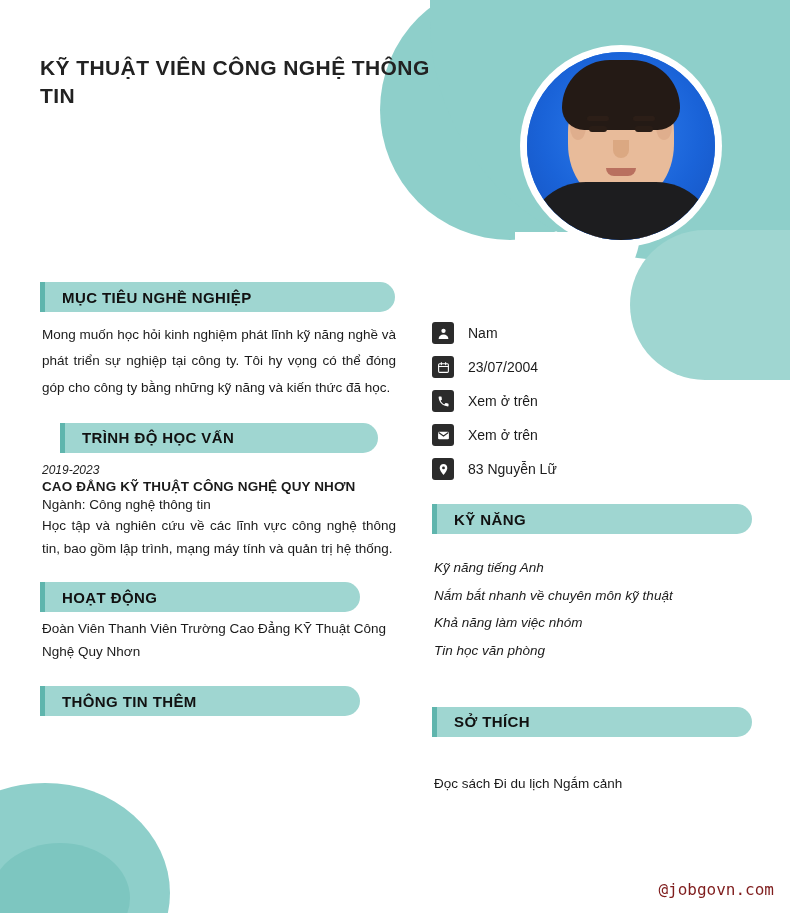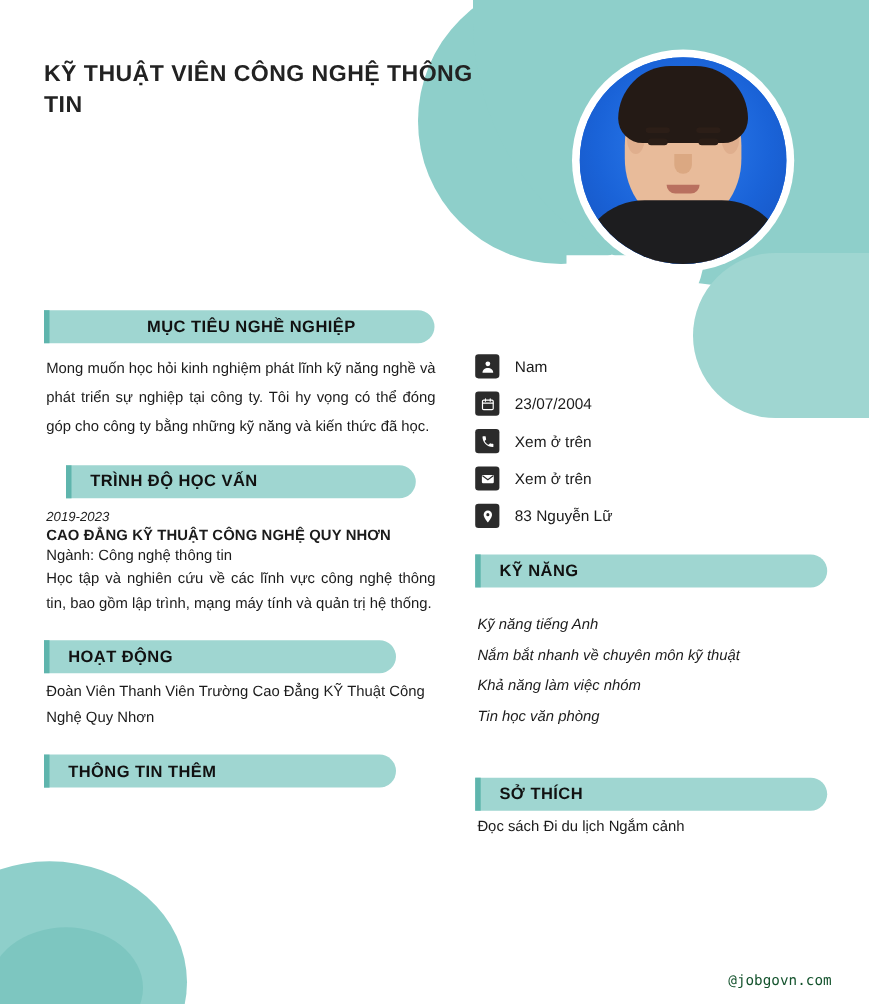--- a/index.html
+++ b/index.html
@@ -182,21 +182,21 @@
   }
   .sec-head .bar {
     position: absolute; left: 0; top: 0;
     width: 5px; height: 100%;
     background: #5fb5ad;
   }
   .sec-head .txt {
     font-size: 15px; font-weight: 700; letter-spacing: 0.4px;
     text-transform: uppercase; color: #111;
   }
-  .sec-head.w-lg { width: 355px; justify-content: center; }
+  .sec-head.w-lg { width: 355px; }
   .sec-head.w-md { width: 320px; }
   .sec-head.w-sm { width: 318px; margin-left: 20px; }
 
   .sec-body { padding: 10px 2px 0 2px; }
 
   .para {
     font-size: 13.5px; line-height: 1.95; color: #1b1b1b;
     text-align: justify;
   }
   .edu-date { font-size: 12px; font-style: italic; color: #222; margin-bottom: 2px; }
@@ -219,23 +219,23 @@
     margin-right: 14px;
     display: flex; align-items: center; justify-content: center;
     flex: 0 0 22px;
   }
   .ic svg { display: block; }
   .contact-val { font-size: 14px; color: #1b1b1b; }
 
   .skill-line { font-size: 13.5px; line-height: 2.05; }
 
   .watermark {
-    position: absolute; right: 34px; bottom: 14px;
+    position: absolute; right: 16px; bottom: 14px;
     font-family: "DejaVu Sans Mono", monospace;
-    font-size: 13px; color: #14532d; z-index: 5;
+    font-size: 16px; color: #7f1d1d; z-index: 5;
   }
 </style>
 </head>
 <body>
 
 <div id="cv">
 
   <div class="blob blob-top-circle"></div>
   <div class="blob blob-top-right"></div>
   <div class="blob blob-right-mid"></div>
@@ -375,21 +375,21 @@
         <div class="skill-line">Khả năng làm việc nhóm</div>
         <div class="skill-line">Tin học văn phòng</div>
       </div>
     </div>
 
     <div class="sec" style="margin-top:42px;">
       <div class="sec-head w-md">
         <span class="bar"></span>
         <span class="txt">SỞ THÍCH</span>
       </div>
-      <div class="sec-body" style="padding-top:3px;">
+      <div class="sec-body" style="padding-top:36px;">
         <div class="line">Đọc sách Đi du lịch Ngắm cảnh</div>
       </div>
     </div>
 
   </div>
 
   <div class="watermark">@jobgovn.com</div>
 
 </div>
 

